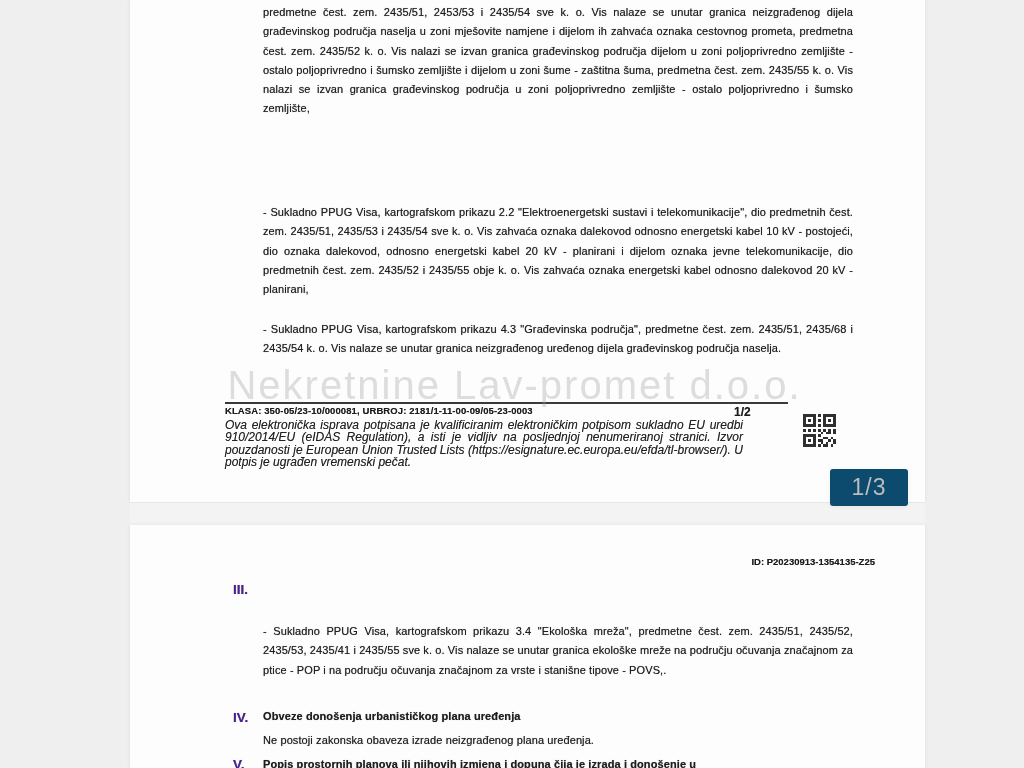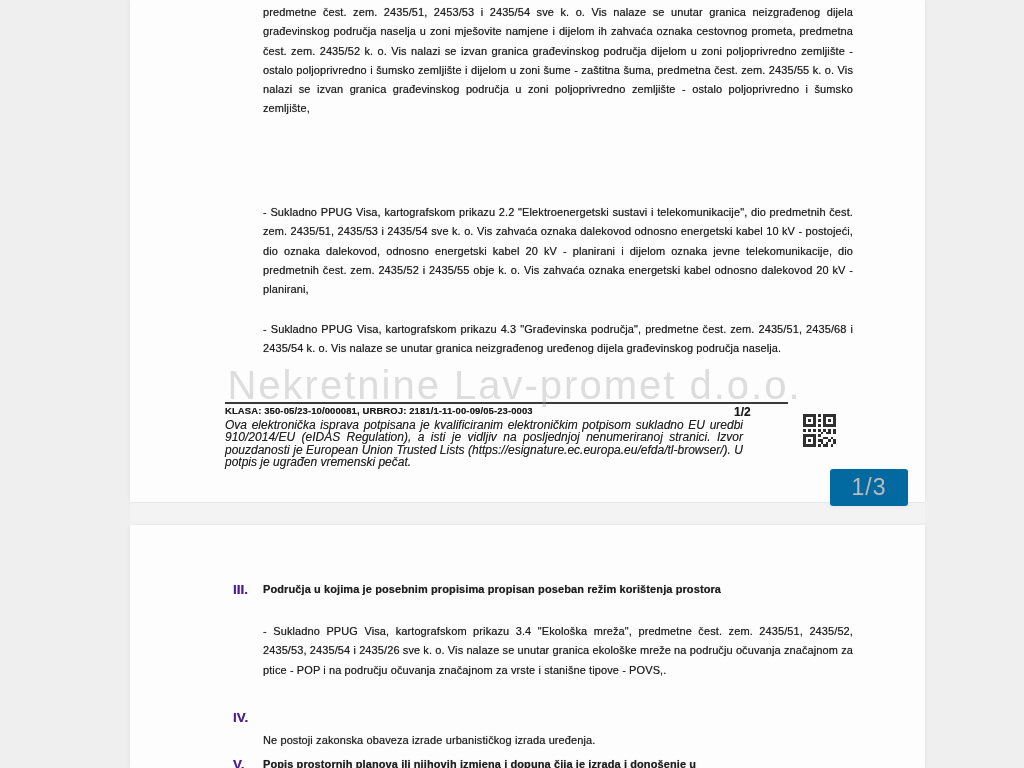--- a/index.html
+++ b/index.html
@@ -59,21 +59,21 @@
     text-shadow:0 0 0.5px rgba(30,30,30,0.6);
   }
   .watermark{
     position:absolute;left:22px;top:363px;width:985px;z-index:40;
     font-size:40px;letter-spacing:2px;white-space:nowrap;text-align:center;
     color:rgba(158,158,158,0.34);
     pointer-events:none;
   }
   .page-pill{
     position:absolute;left:830px;top:469px;width:78px;height:37px;z-index:50;
-    background:#0369a1;border-radius:3px;
+    background:#0c4a6e;border-radius:3px;
     box-shadow:0 1px 5px rgba(0,0,0,0.06);
     display:flex;align-items:center;justify-content:center;
   }
   .page-pill span{
     color:#bcbcbc;font-size:23px;letter-spacing:1px;
   }
 </style>
 </head>
 <body>
 
@@ -128,27 +128,28 @@
           <rect x="8" y="12" width="2" height="1"></rect>
           <rect x="11" y="12" width="1" height="1"></rect>
       </g>
     </svg>
   </div>
 </div>
 
 <div class="gap-strip"></div>
 
 <div class="page" id="page2">
+  <div class="doc-id">ID: P20230913-1354135-Z25</div>
 
   <div class="sec-num" style="top:55px;">III.</div>
-  <div class="doc-text sec-title" style="top:55px;">Područja u kojima je posebnim propisima propisan poseban režim korištenja prostora</div>
-  <div class="doc-text sec-body" style="top:97px;">- Sukladno PPUG Visa, kartografskom prikazu 3.4 "Ekološka mreža", predmetne čest. zem. 2435/51, 2435/52, 2435/53, 2435/54 i 2435/26 sve k. o. Vis nalaze se unutar granica ekološke mreže na području očuvanja značajnom za ptice - POP i na području očuvanja značajnom za vrste i stanišne tipove - POVS,.</div>
+  <div class="doc-text sec-body" style="top:97px;">- Sukladno PPUG Visa, kartografskom prikazu 3.4 "Ekološka mreža", predmetne čest. zem. 2435/51, 2435/52, 2435/53, 2435/41 i 2435/55 sve k. o. Vis nalaze se unutar granica ekološke mreže na području očuvanja značajnom za ptice - POP i na području očuvanja značajnom za vrste i stanišne tipove - POVS,.</div>
 
   <div class="sec-num" style="top:183px;">IV.</div>
-  <div class="doc-text sec-body" style="top:206px; text-align:left;">Ne postoji zakonska obaveza izrade urbanističkog izrada uređenja.</div>
+  <div class="doc-text sec-title" style="top:182px;">Obveze donošenja urbanističkog plana uređenja</div>
+  <div class="doc-text sec-body" style="top:206px; text-align:left;">Ne postoji zakonska obaveza izrade neizgrađenog plana uređenja.</div>
 
   <div class="sec-num" style="top:230px;">V.</div>
   <div class="doc-text sec-title" style="top:230px;">Popis prostornih planova ili njihovih izmjena i dopuna čija je izrada i donošenje u</div>
 </div>
 
 <div class="watermark">Nekretnine Lav-promet d.o.o.</div>
 
 <div class="page-pill">
   <span>1/3</span>
 </div>

